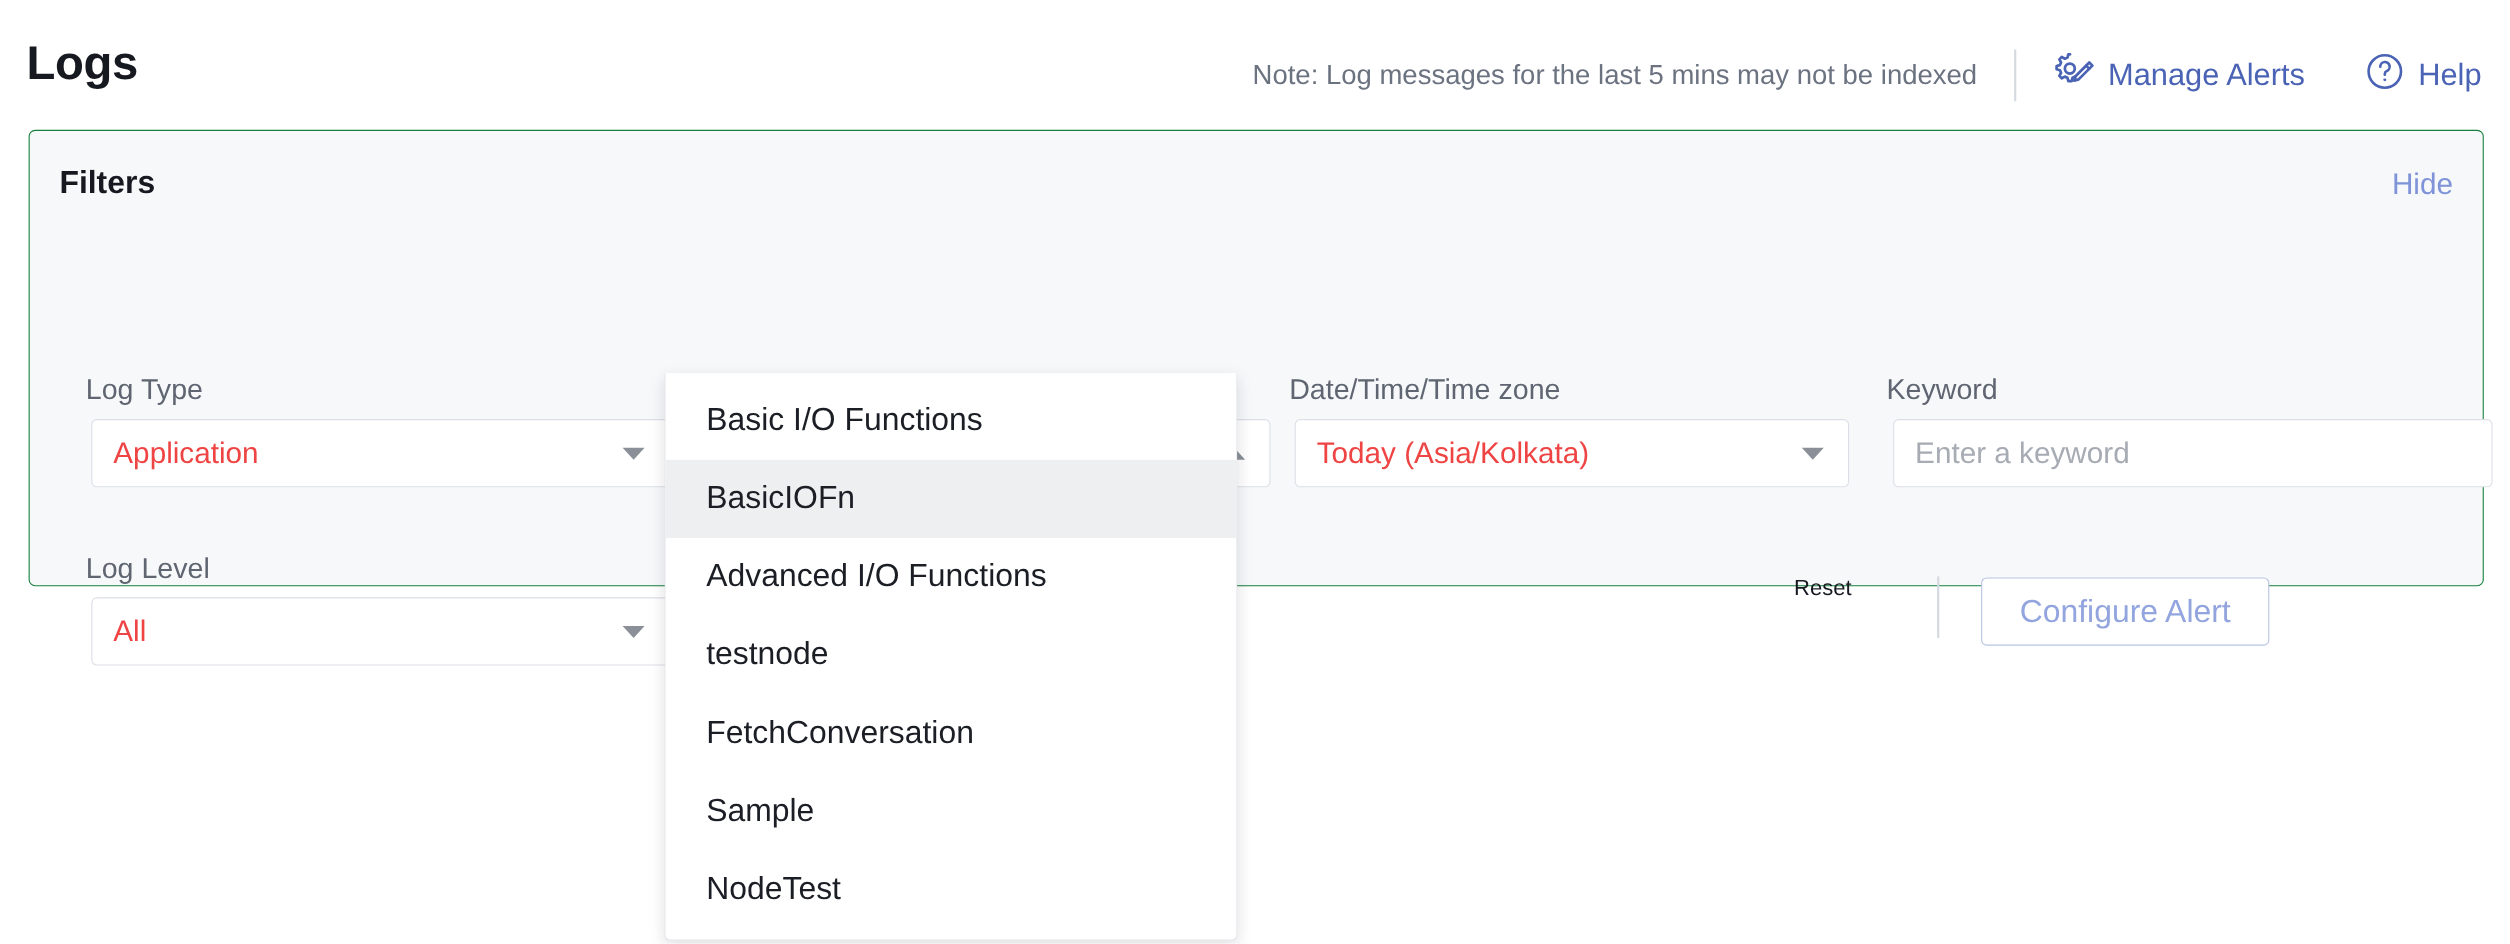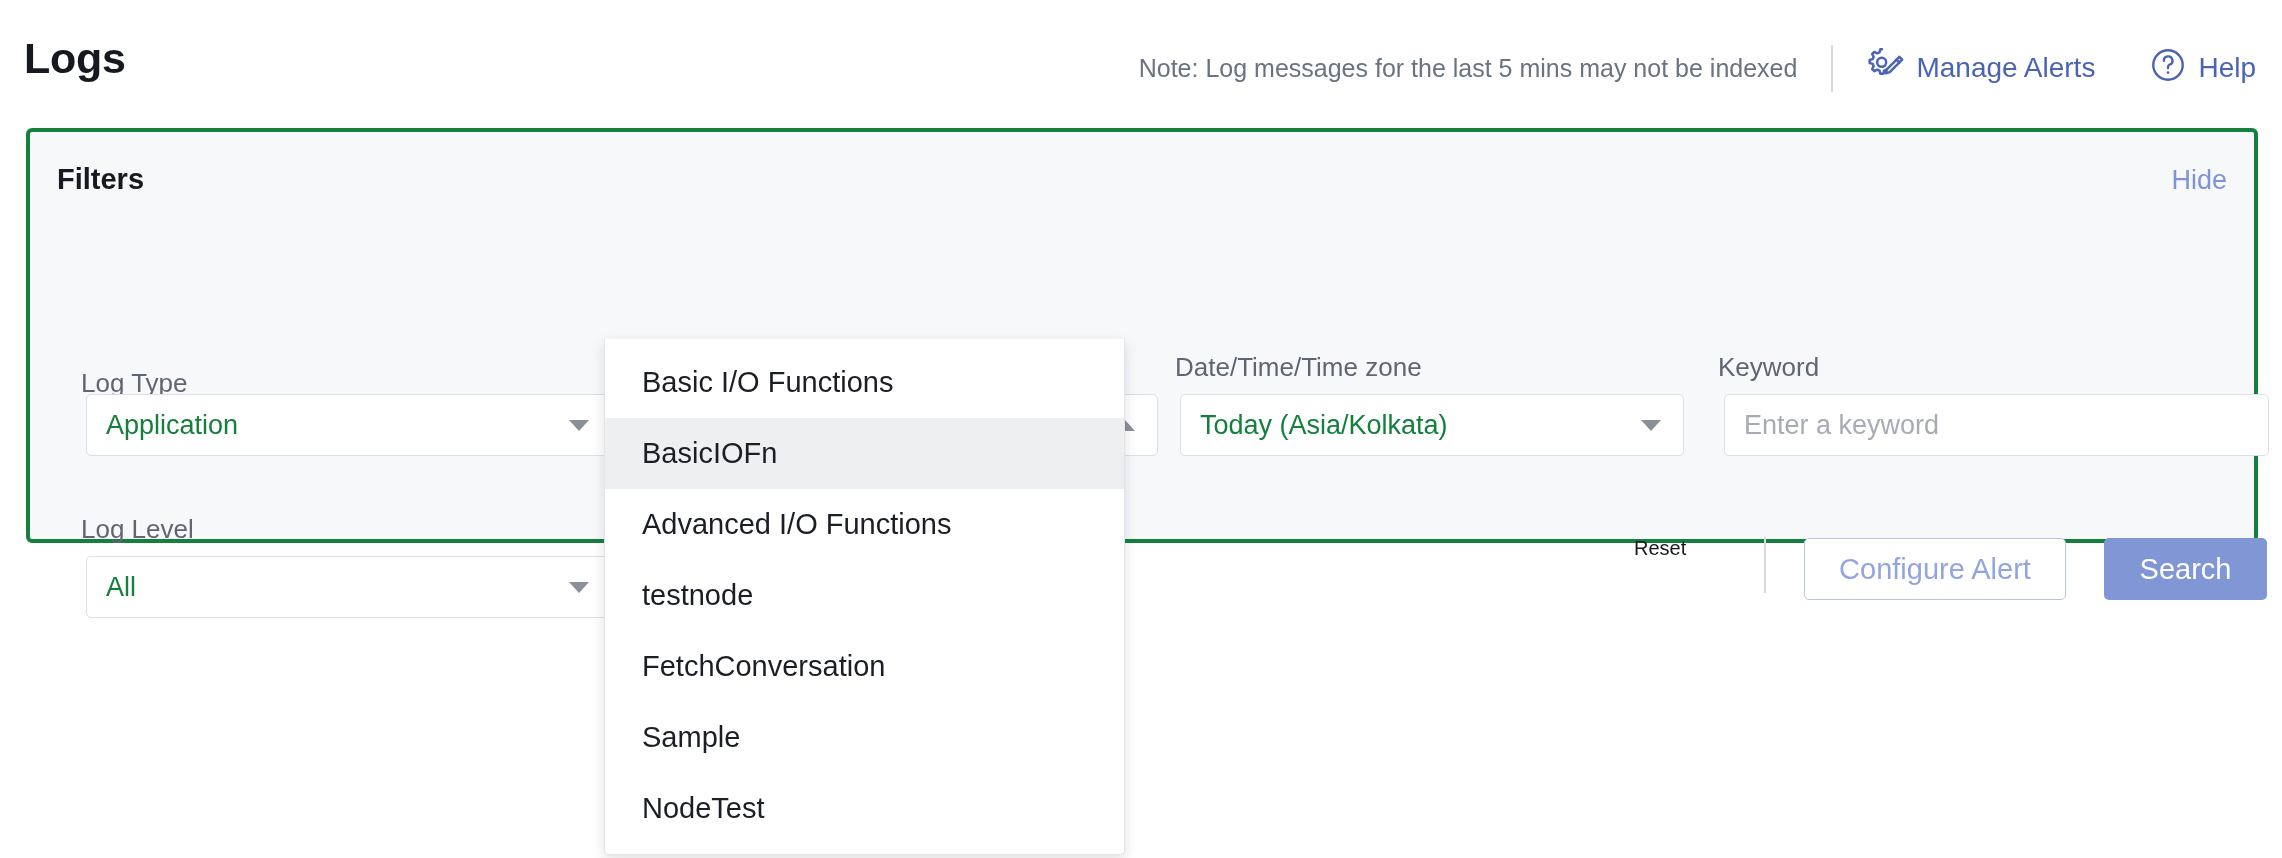--- a/index.html
+++ b/index.html
@@ -77,23 +77,22 @@
   .hicon { display: block; flex: 0 0 auto; }
 
   
   .filters-panel {
     position: absolute;
     left: 26px;
     top: 118px;
     width: 2232px;
     height: 415px;
     background: #f7f8fa;
-    border: 4px solid #15803d;
+    border: 1px solid #15803d;
     border-radius: 6px;
-    margin-top: 10px;
   }
 
   .filters-title {
     position: absolute;
     left: 27px;
     top: 31px;
     font-size: 29px;
     font-weight: bold;
     color: #16191f;
   }
@@ -120,21 +119,21 @@
     border: 1px solid #dcdfe5;
     border-radius: 5px;
     display: flex;
     align-items: center;
     padding: 0 14px 0 19px;
     cursor: pointer;
   }
 
   .select-value {
     font-size: 27px;
-    color: #15803d;
+    color: #ef4444;
     flex: 1;
     white-space: nowrap;
     overflow: hidden;
   }
 
   .caret-down, .caret-up {
     width: 0; height: 0;
     margin-right: 8px;
     flex: 0 0 auto;
   }
@@ -157,21 +156,21 @@
     border-radius: 5px;
     padding: 0 19px;
     font-size: 27px;
     font-family: "Liberation Sans", sans-serif;
     color: #16191f;
     outline: none;
   }
   .text-input::placeholder { color: #a7abb3; }
 
   
-  #lbl-logtype  { left: 51px;   top: 236px; }
+  #lbl-logtype  { left: 51px;   top: 220px; }
   #sel-logtype  { left: 56px;   top: 262px; width: 526px; }
   #lbl-loglevel { left: 51px;   top: 382px; }
   #sel-loglevel { left: 56px;   top: 424px; width: 526px; }
   #lbl-function { left: 604px;  top: 220px; }
   #sel-function { left: 604px;  top: 262px; width: 524px; }
   #lbl-datetime { left: 1145px; top: 220px; }
   #sel-datetime { left: 1150px; top: 262px; width: 504px; }
   #lbl-keyword  { left: 1688px; top: 220px; }
   #inp-keyword  { left: 1694px; top: 262px; width: 545px; }
 
@@ -325,21 +324,20 @@
       <span class="select-value">Today (Asia/Kolkata)</span>
       <span class="caret-down"></span>
     </div>
 
     <div class="field-label" id="lbl-keyword">Keyword</div>
     <input class="text-input" id="inp-keyword" type="text" placeholder="Enter a keyword" style="">
 
     <div class="reset-btn">Reset</div>
     <div class="action-divider"></div>
     <div class="configure-btn">Configure Alert</div>
-    <div class="search-btn" style="background: rgb(129, 150, 212);">Search</div>
 
   </div>
 
   <div class="dropdown" id="function-dropdown">
       <div class="dropdown-item">Basic I/O Functions</div>
       <div class="dropdown-item is-hovered">BasicIOFn</div>
       <div class="dropdown-item">Advanced I/O Functions</div>
       <div class="dropdown-item">testnode</div>
       <div class="dropdown-item">FetchConversation</div>
       <div class="dropdown-item">Sample</div>

